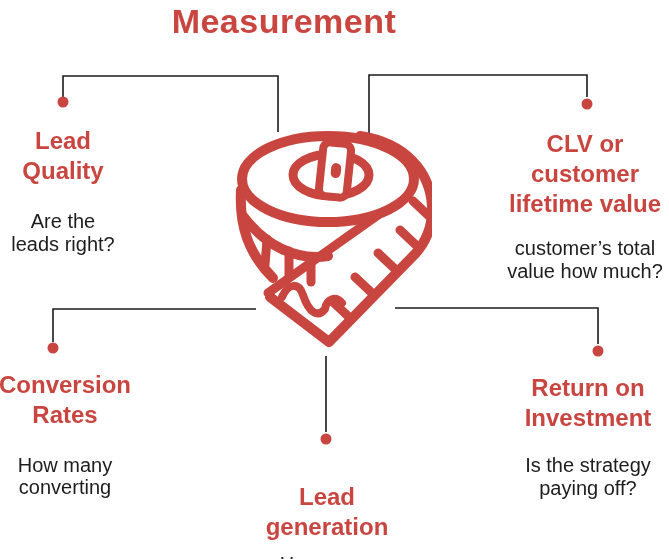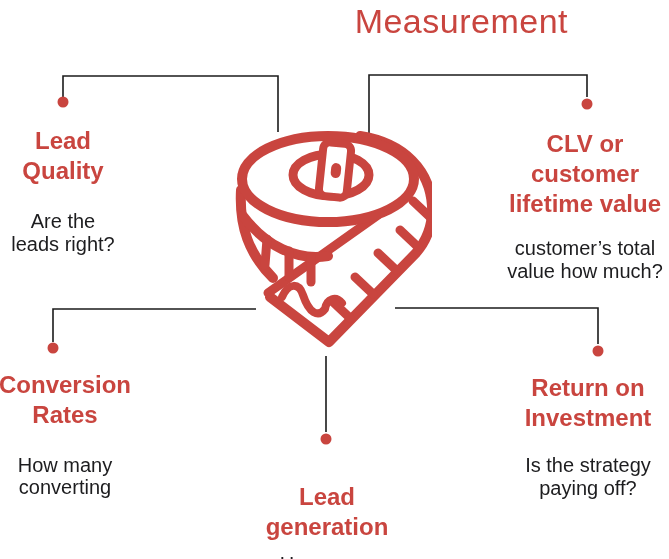--- a/index.html
+++ b/index.html
@@ -10,22 +10,22 @@
   }
   *{margin:0;padding:0;box-sizing:border-box;}
   html,body{background:var(--background);}
   body{
     font-family:"Liberation Sans","DejaVu Sans",sans-serif;
     width:669px;height:559px;overflow:hidden;position:relative;
   }
   .canvas{position:absolute;inset:0;width:669px;height:559px;background:var(--background);}
   .page-title{
     position:absolute;top:2px;left:0;width:568px;
-    text-align:right;color:var(--accent);
-    font-size:34px;font-weight:normal;letter-spacing:0.5px;
+    text-align:center;color:var(--accent);
+    font-size:34px;font-weight:bold;letter-spacing:0.5px;
   }
   svg.connectors{position:absolute;top:0;left:0;width:669px;height:559px;}
   svg.tape{position:absolute;top:130px;left:232px;width:200px;height:230px;}
   .conn{stroke:var(--line);stroke-width:1.6;fill:none;}
   .dot{fill:var(--accent);stroke:none;}
   .tape-stroke{stroke:var(--accent);fill:none;stroke-width:10;stroke-linecap:round;stroke-linejoin:round;}
   .tape-stroke.thin{stroke-width:9;}
   .tape-stroke.thinner{stroke-width:8;}
   .tape-tab{fill:#ffffff;stroke:var(--accent);stroke-width:8;stroke-linejoin:round;}
   .tape-hole{fill:var(--accent);stroke:none;}

